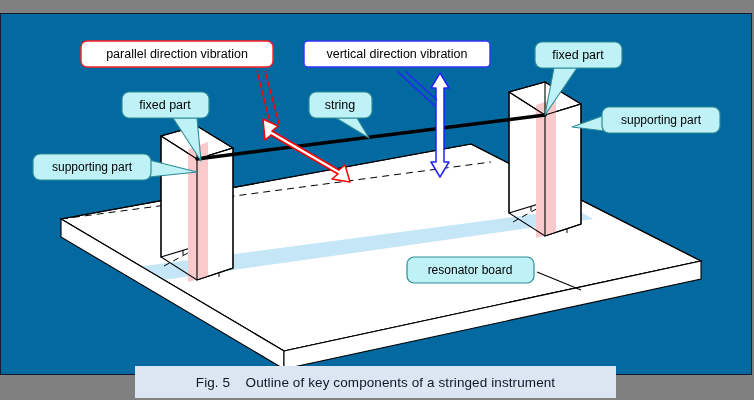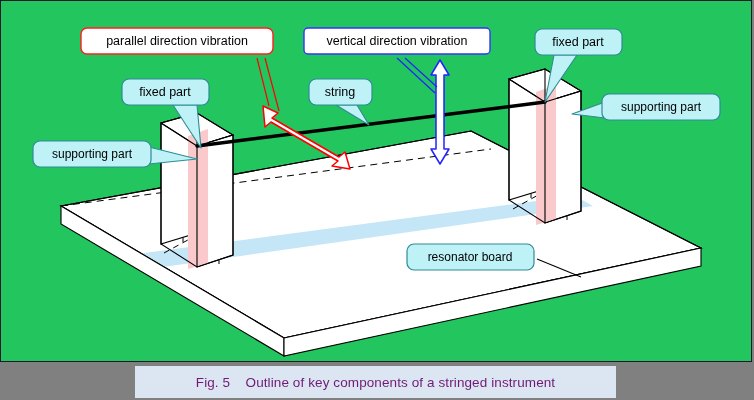--- a/index.html
+++ b/index.html
@@ -15,24 +15,24 @@
   }
   #root {
     position: relative;
     width: 754px;
     height: 400px;
     background: #808080;
   }
   #figure-panel {
     position: absolute;
     left: 0;
-    top: 0;
+    top: 13px;
     width: 752px;
     height: 362px;
-    background: #22c55e;
+    background: #0369a1;
     border: 1px solid #1a1a2e;
     box-sizing: border-box;
     overflow: hidden;
   }
   #diagram-svg {
     position: absolute;
     left: 0;
     top: 0;
   }
   #caption-band {
@@ -42,21 +42,21 @@
     width: 481px;
     height: 32px;
     background: #dce6f2;
     display: flex;
     align-items: center;
     justify-content: center;
   }
   #caption-text {
     font-family: "Liberation Sans", sans-serif;
     font-size: 13.5px;
-    color: #701a75;
+    color: #0f172a;
     white-space: pre;
     letter-spacing: 0.1px;
   }
   .callout-text {
     font-family: "Liberation Sans", sans-serif;
     font-size: 12.5px;
     fill: #000000;
     dominant-baseline: middle;
   }
   .callout-text-sm {

